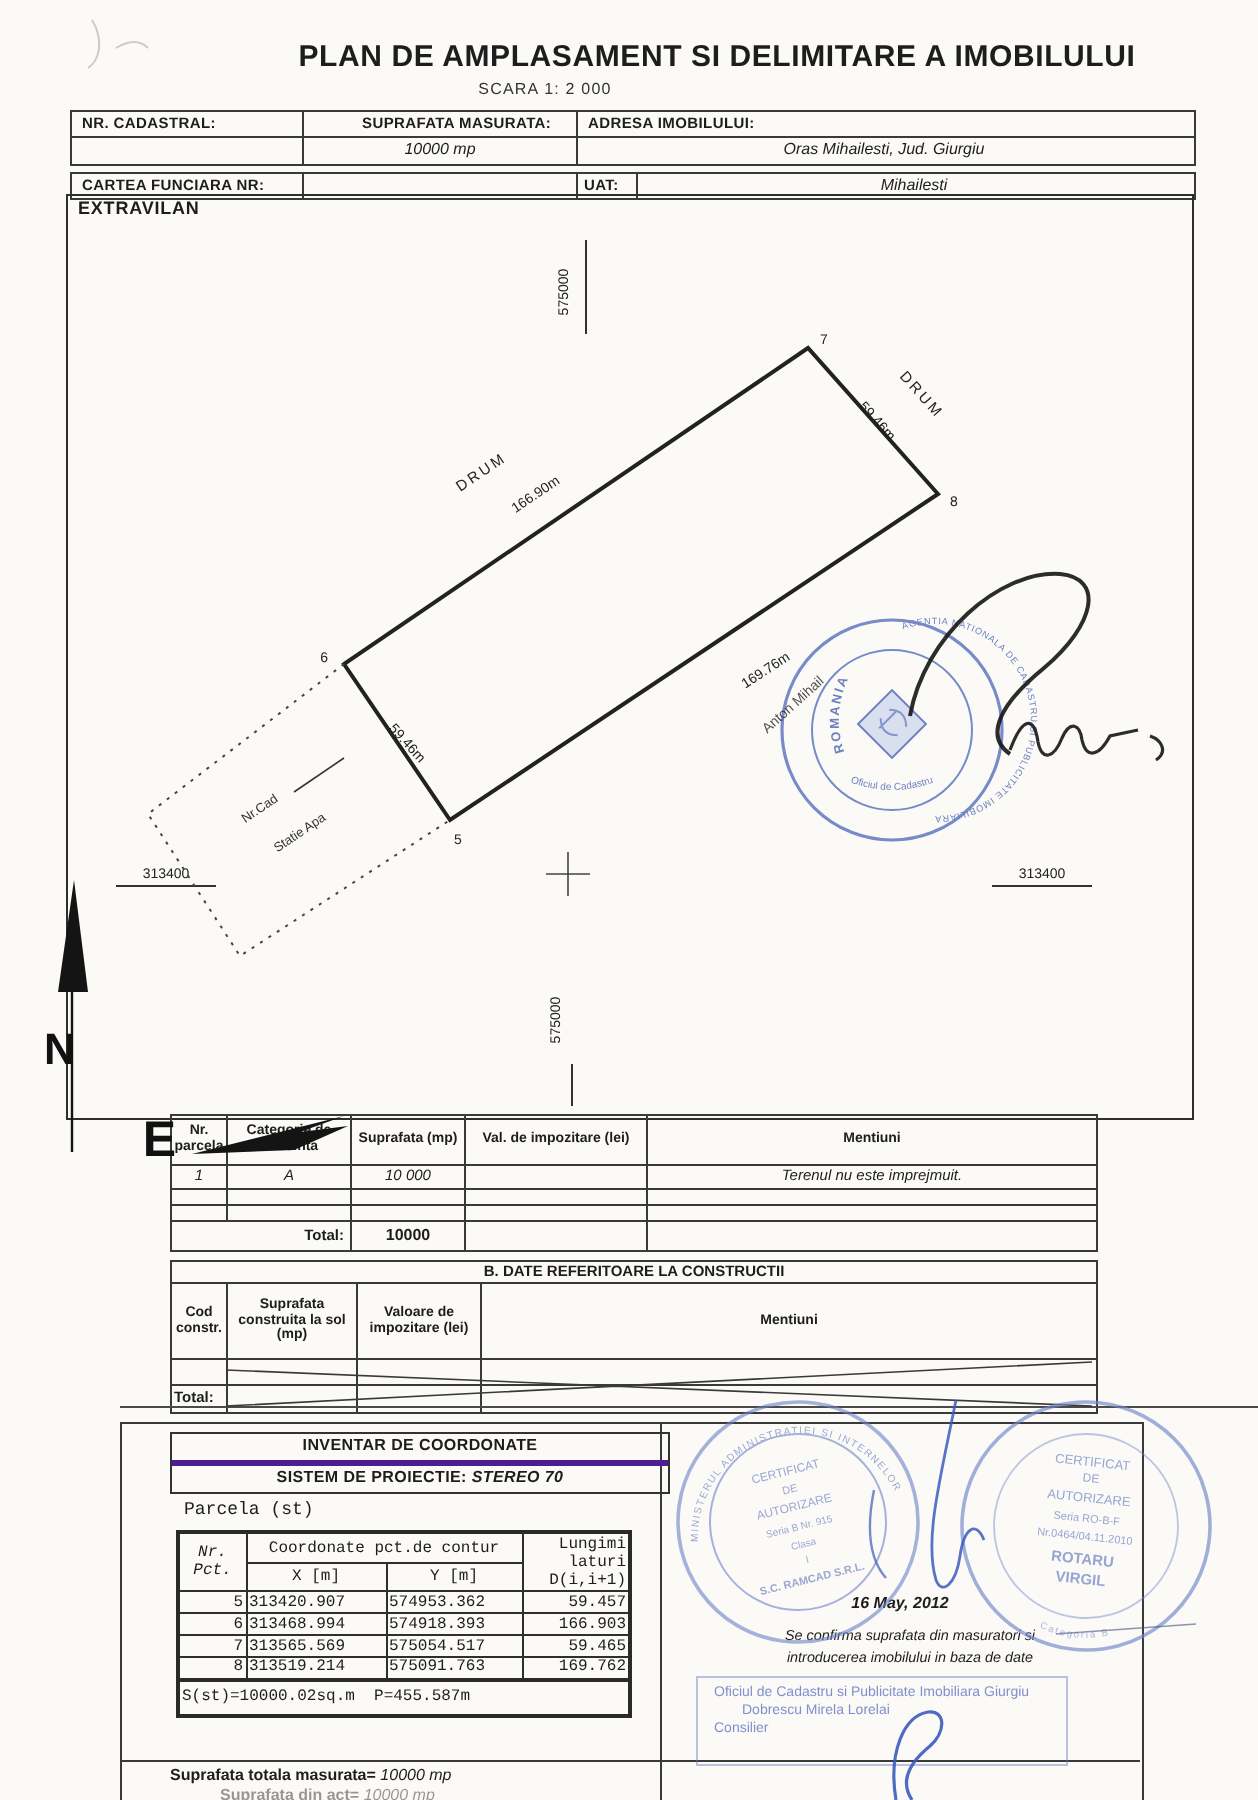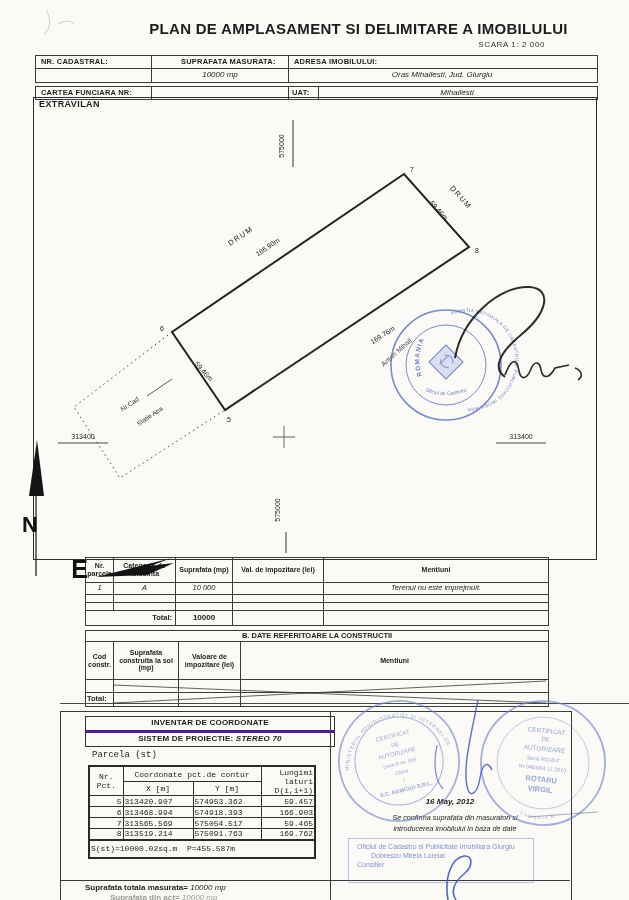--- a/index.html
+++ b/index.html
@@ -5,21 +5,21 @@
   html,body{margin:0;padding:0;background:#d8d6d0;}
   .page{position:relative;width:629px;height:900px;background:#fbfaf6;overflow:hidden;
         font-family:"Liberation Sans",sans-serif;color:#1d1d1d;}
   .abs{position:absolute;}
   .b{font-weight:bold;}
   .i{font-style:italic;}
   .ctr{text-align:center;}
   .rt{text-align:right;}
 
   .title{left:0;top:20px;width:629px;text-align:center;font-size:15px;font-weight:bold;letter-spacing:.3px;margin-left:44px;}
-  .scalet{left:0;top:40px;width:545px;text-align:right;font-size:8px;letter-spacing:.6px;color:#333;}
+  .scalet{left:0;top:40px;width:545px;text-align:center;font-size:8px;letter-spacing:.6px;color:#333;}
 
   .hdrtab{border:1px solid #3a3a3a;}
   .hdrtab .row{display:flex;}
   .hdrtab .row + .row{border-top:1px solid #3a3a3a;}
   .hdrtab .cell{border-left:1px solid #3a3a3a;box-sizing:border-box;overflow:hidden;}
   .hdrtab .cell:first-child{border-left:none;}
   .lab{font-size:7.5px;font-weight:bold;padding:1px 0 0 5px;letter-spacing:.2px;}
   .val{font-size:8px;font-style:italic;padding-top:1px;}
 
   .zone{left:39px;top:99px;font-size:9px;font-weight:bold;letter-spacing:.4px;}
@@ -192,21 +192,21 @@
 
   <table class="mono" style="left:88px;top:765px;width:226px;">
     <colgroup>
         <col style="width:34px">
         <col style="width:70px">
         <col style="width:68px">
         <col style="width:54px">
       </colgroup>
     <tbody>
         <tr>
-      <td rowspan="2" class="ctr" style="text-align:center;">Nr. Pct.</td>
+      <td rowspan="2" class="ctr" style="text-align:center;font-style:italic;">Nr. Pct.</td>
       <td colspan="2" style="height:14px;text-align:center;">Coordonate pct.de contur</td>
       <td rowspan="2" style="text-align:right;">Lungimi laturi D(i,i+1)</td>
     </tr>
     <tr>
       <td style="height:13px;text-align:center;">X [m]</td>
       <td style="text-align:center;">Y [m]</td>
     </tr>
     <tr style="height:11px;">
       <td style="text-align:right;">5</td>
       <td>313420.907</td>

